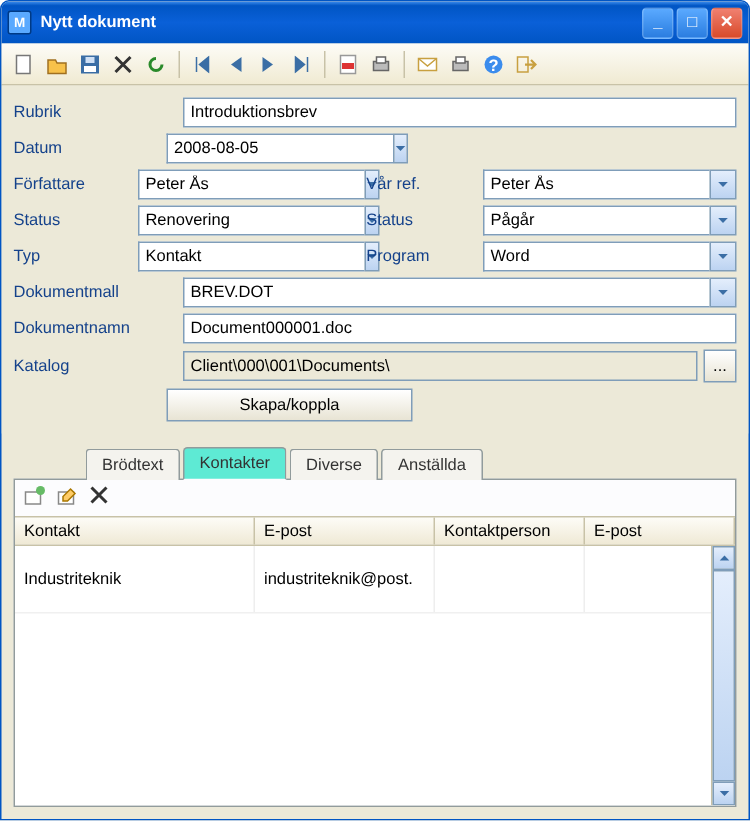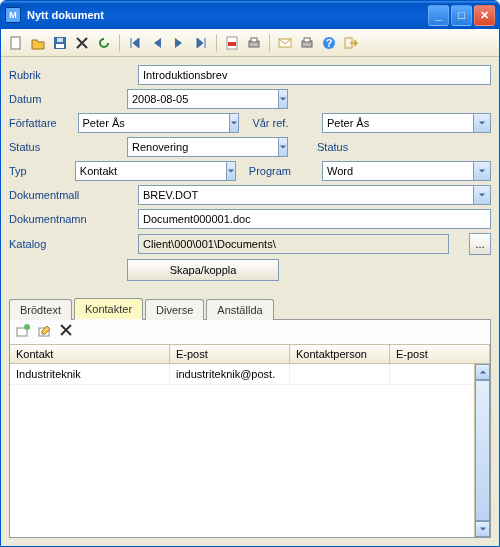--- a/index.html
+++ b/index.html
@@ -8,43 +8,43 @@
   .titlebar { height: 28px; background: linear-gradient(to bottom, #3b8ced 0%, #0055c4 10%, #0a60d8 50%, #0055c4 100%); display: flex; align-items: center; padding: 0 4px; color: #fff; font-weight: bold; font-size: 12px; }
   .titlebar .appicon { width: 16px; height: 16px; background: #5aa9ff; border: 1px solid #003a85; border-radius: 2px; margin-right: 6px; display:flex;align-items:center;justify-content:center;color:#fff;font-size:9px;font-weight:bold;}
   .titlebar .spacer { flex: 1; }
   .tb-btn { width: 21px; height: 21px; margin-left: 2px; border: 1px solid #fff3; border-radius: 3px; display:flex;align-items:center;justify-content:center; background: linear-gradient(#5aa9ff,#2a7de0); cursor:pointer;}
   .tb-btn.close { background: linear-gradient(#f08070,#d84a2a); }
   .tb-btn span{color:#fff;font-weight:bold;font-size:11px;line-height:1;}
   .toolbar { height: 28px; background: linear-gradient(#fdfcf7,#f0ead2); border-bottom: 1px solid #c8c2a7; display:flex; align-items:center; padding: 0 6px; gap:4px;}
   .toolbar .ico { width:18px; height:18px; display:flex;align-items:center;justify-content:center; cursor:pointer; border-radius:2px;}
   .toolbar .sep{width:1px;height:18px;background:#c8c2a7;margin:0 2px;}
   .form { padding: 8px 8px 4px 8px; background:#ece9d8;}
-  .row { display:flex; align-items:center; margin-bottom:4px; gap:20px;}
+  .row { display:flex; align-items:center; margin-bottom:4px; gap:4px;}
   .lbl { width:98px; color:#15428b; font-weight:normal;}
   .lbl2 { width:78px; color:#15428b;}
   .inp { height:20px; border:1px solid #7f9db9; background:#fff; padding:2px 4px; color:#000;}
   .combo { display:flex; }
   .combo .inp{flex:1; border-right:none;}
   .combo .cbtn{width:18px;height:20px;border:1px solid #7f9db9;background:linear-gradient(#e4eefc,#bcd3f1);display:flex;align-items:center;justify-content:center;cursor:pointer;}
   .cbtn svg{width:8px;height:8px;fill:#3b6ea5;}
   .full{flex:1;margin-left:11px;}
   .ro{background:#ece9d8;}
   .btn{height:22px;border:1px solid #7f9db9;background:linear-gradient(#fff,#e8e4d4);padding:2px 10px;cursor:pointer;}
   .dotbtn{width:22px;height:22px;border:1px solid #7f9db9;background:linear-gradient(#fff,#e8e4d4);display:flex;align-items:center;justify-content:center;cursor:pointer;}
-  .tabs{display:flex;align-items:flex-end;padding:8px 8px 0 8px;}
+  .tabs{display:flex;align-items:flex-end;padding:8px 8px 0 8px;margin-left:48px;}
   .tab{padding:4px 10px;border:1px solid #919b9c;border-bottom:none;background:#f4f3ee;margin-right:2px;border-radius:3px 3px 0 0;cursor:pointer;color:#333;position:relative;top:1px;}
-  .tab.active{background:#fef9c3;border-bottom:1px solid #fcfcfe;z-index:2;}
+  .tab.active{background:#5eead4;border-bottom:1px solid #fcfcfe;z-index:2;}
   .tabpane{flex:1;margin:0 8px 8px 8px;border:1px solid #919b9c;background:#fcfcfe;display:flex;flex-direction:column;overflow:hidden;}
   .subtoolbar{height:24px;display:flex;align-items:center;gap:6px;padding:2px 6px;}
   .subtoolbar .ico{width:16px;height:16px;cursor:pointer;}
   .gridhead{display:flex;border-top:1px solid #c8c2a7;border-bottom:1px solid #c8c2a7;background:linear-gradient(#fdfcf7,#efe9d5);}
   .gh{padding:3px 6px;border-right:1px solid #c8c2a7;color:#000;}
   .gridbody{flex:1;background:#fff;position:relative;overflow:hidden;}
   .gridrow{display:flex;border-bottom:1px solid #f0f0f0;}
-  .gc{padding:4px 6px;border-right:1px solid #eee;overflow:hidden;white-space:nowrap;text-overflow:ellipsis;}
+  .gc{padding:16px 6px;border-right:1px solid #eee;overflow:hidden;white-space:nowrap;text-overflow:ellipsis;}
   .scrollbar{position:absolute;right:0;top:0;bottom:0;width:16px;background:#f4f3ee;border-left:1px solid #c8c2a7;}
   .sbtn{height:16px;background:linear-gradient(#e4eefc,#bcd3f1);border:1px solid #7f9db9;display:flex;align-items:center;justify-content:center;}
   .thumb{position:absolute;top:16px;bottom:16px;left:0;right:0;background:linear-gradient(#e4eefc,#bcd3f1);border:1px solid #7f9db9;}
   svg{display:block;}
 </style>
 </head>
 <body>
 
 <div class="window">
   <div class="titlebar">
@@ -193,20 +193,28 @@
       <div class="combo" style="width:120px">
         <input class="inp" value="Renovering" style="">
         <div class="cbtn">
             <svg viewBox="0 0 10 10">
               <path d="M1 3l4 4 4-4z"></path>
             </svg>
           </div>
       </div>
       <div style="width:30px"></div>
       <div class="lbl2">Status</div>
+      <div class="combo full">
+        <input class="inp" value="Pågår" style="">
+        <div class="cbtn">
+            <svg viewBox="0 0 10 10">
+              <path d="M1 3l4 4 4-4z"></path>
+            </svg>
+          </div>
+      </div>
     </div>
     <div class="row">
       <div class="lbl">Typ</div>
       <div class="combo" style="width:120px">
         <input class="inp" value="Kontakt" style="">
         <div class="cbtn">
             <svg viewBox="0 0 10 10">
               <path d="M1 3l4 4 4-4z"></path>
             </svg>
           </div>
@@ -239,21 +247,21 @@
     </div>
     <div class="row">
       <div class="lbl">Katalog</div>
       <input class="inp full ro" readonly="" value="Client\000\001\Documents\" style="">
       <div class="dotbtn">
           <span>...</span>
         </div>
     </div>
     <div class="row">
       <div class="lbl"></div>
-      <button class="btn" style="width:152px">Skapa/koppla</button>
+      <button class="btn" style="width:164px">Skapa/koppla</button>
     </div>
   </div>
 
   <div class="tabs">
     <div class="tab">Brödtext</div>
     <div class="tab active">Kontakter</div>
     <div class="tab">Diverse</div>
     <div class="tab">Anställda</div>
   </div>
 

